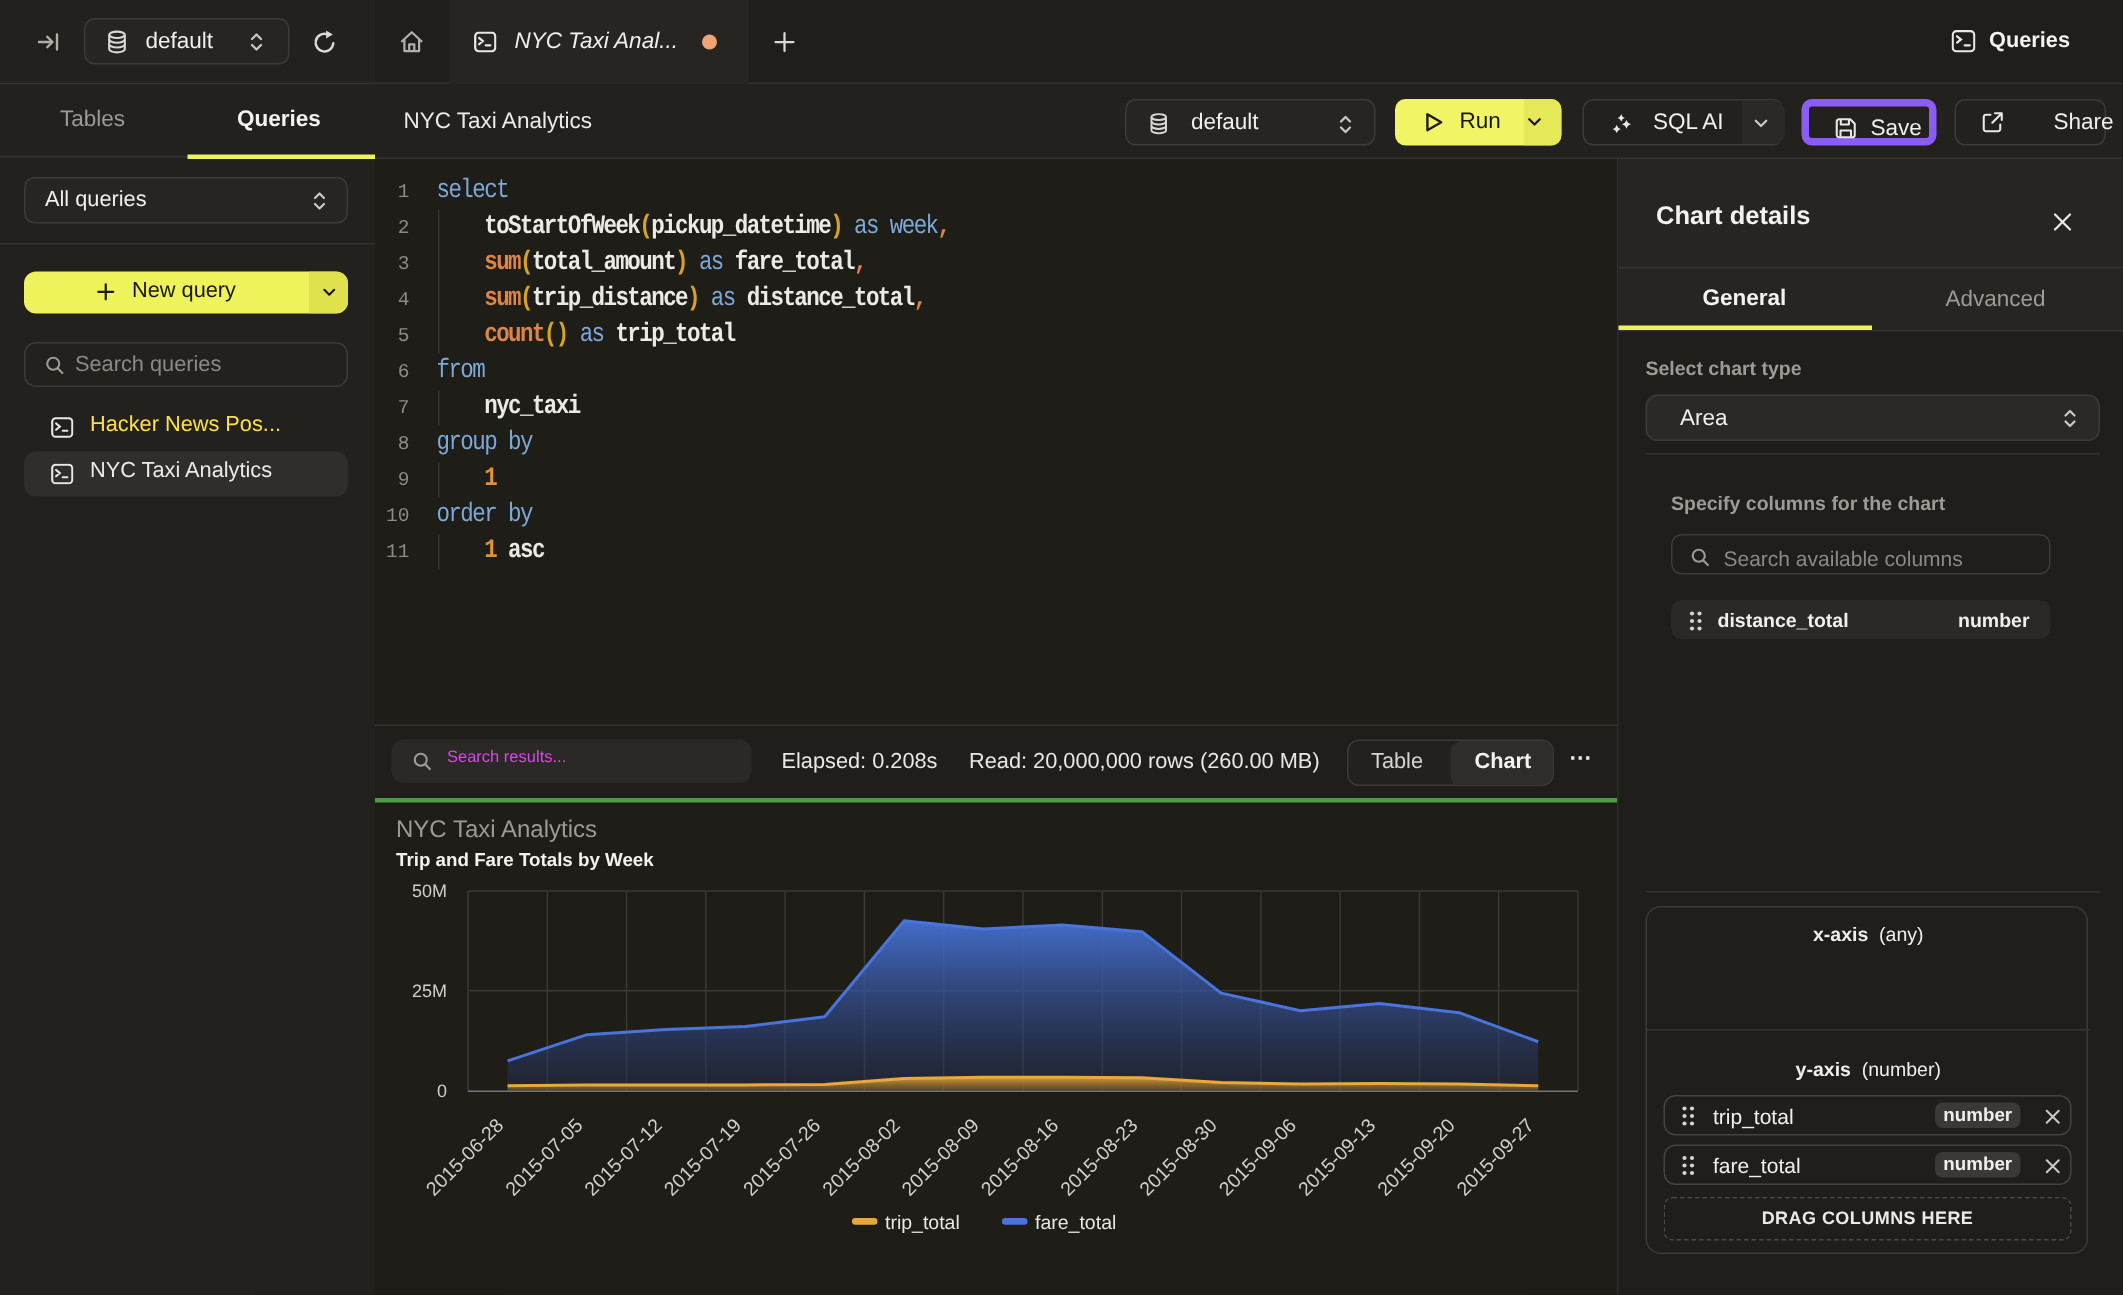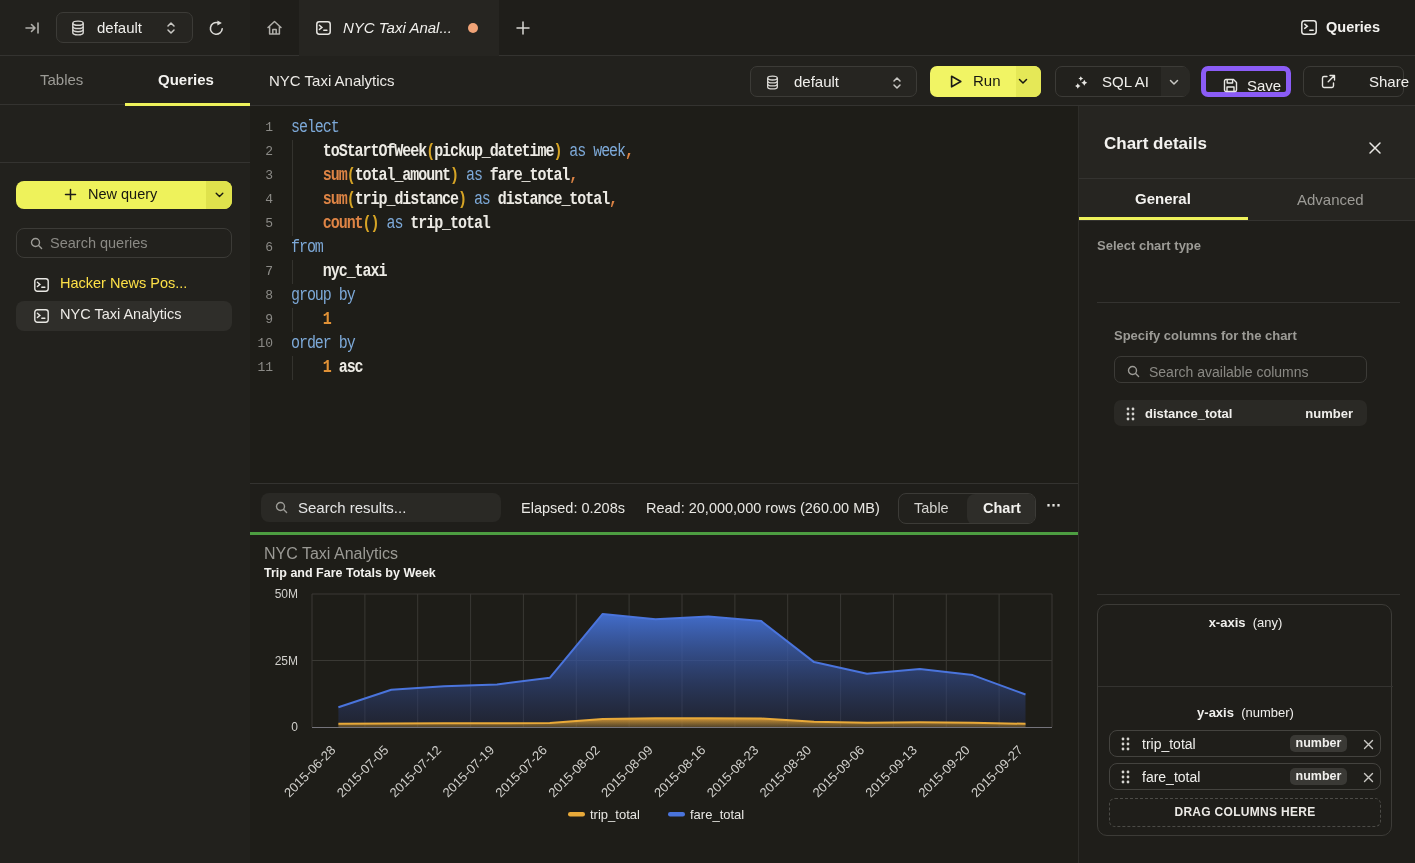--- a/index.html
+++ b/index.html
@@ -119,20 +119,26 @@
       <span class="abs" style="left:41px;top:6px;font-size:15px;color:#f0efec;margin-left:24px;">Share</span>
     </div>
   </div>
 
   <div class="abs" id="sidebar" style="left:0;top:56px;width:250px;height:807px;background:#22211d;">
     <div class="abs" style="left:0;top:0;width:250px;height:49px;border-bottom:1px solid #343330;"></div>
     <span class="abs" style="left:40px;top:15px;font-size:15px;color:#9c9b96;">Tables</span>
     <span class="abs" style="left:158px;top:15px;font-size:15px;color:#f3f2ef;font-weight:bold;">Queries</span>
     <div class="abs" style="left:125px;top:47px;width:125px;height:3px;background:#eef25b;"></div>
 
+    <div class="abs" style="left:16px;top:62px;width:216px;height:31px;background:#262521;border:1px solid #3c3b37;border-radius:7px;">
+      <span class="abs" style="left:13px;top:6px;font-size:14.5px;color:#f0efec;">All queries</span>
+      <svg class="abs" style="left:190px;top:8px;" width="12" height="14" viewBox="0 0 12 14">
+        <path d="M3 5 L6 2 L9 5 M3 9 L6 12 L9 9" stroke="#c9c8c4" fill="none" stroke-width="1.5" stroke-linecap="round" stroke-linejoin="round"></path>
+      </svg>
+    </div>
     <div class="abs" style="left:0;top:106px;width:250px;height:1px;background:#343330;"></div>
 
     <div class="abs" style="left:16px;top:125px;width:216px;height:28px;border-radius:8px;background:#eef25b;overflow:hidden;">
       <div class="abs" style="right:0;top:0;width:26px;height:28px;background:#dfe24c;"></div>
       <svg class="abs" style="left:48px;top:7px;" width="13" height="13" viewBox="0 0 13 13">
         <path d="M6.5 1.5 V11.5 M1.5 6.5 H11.5" stroke="#1c1b17" stroke-width="1.5" stroke-linecap="round"></path>
       </svg>
       <span class="abs" style="left:72px;top:5px;font-size:14.5px;color:#171711;">New query</span>
       <svg class="abs" style="left:199px;top:11px;" width="9" height="6" viewBox="0 0 9 6">
         <path d="M1.2 1.2 L4.5 4.5 L7.8 1.2" stroke="#171711" fill="none" stroke-width="1.4" stroke-linecap="round" stroke-linejoin="round"></path>
@@ -203,21 +209,21 @@
     <div class="cl" style="top:226px;"><span class="kw">order by</span></div>
     <div class="cl" style="top:250px;">    <span class="nm">1</span> asc</div>
   </div>
 
   <div class="abs" id="resultsbar" style="left:250px;top:483px;width:828px;height:49px;background:#1f1e1a;border-top:1px solid #343330;">
     <div class="abs" style="left:11px;top:9px;width:240px;height:29px;background:#2a2925;border-radius:8px;">
       <svg class="abs" style="left:14px;top:8px;" width="13" height="13" viewBox="0 0 13 13">
         <circle cx="5.5" cy="5.5" r="4" stroke="#9c9b96" fill="none" stroke-width="1.4"></circle>
         <path d="M8.6 8.6 L11.6 11.6" stroke="#9c9b96" stroke-width="1.4" stroke-linecap="round"></path>
       </svg>
-      <span class="abs" style="left:37px;top:6px;font-size:15px;color:#e5e5e5;">Search results...</span>
+      <span class="abs" style="left:37px;top:6px;font-size:11px;color:#d946ef;">Search results...</span>
     </div>
     <span class="abs" style="left:271px;top:16px;font-size:14.5px;color:#e8e7e3;">Elapsed: 0.208s</span>
     <span class="abs" style="left:396px;top:16px;font-size:14.5px;color:#e8e7e3;">Read: 20,000,000 rows (260.00 MB)</span>
     <div class="abs" style="left:648px;top:9px;width:138px;height:31px;background:#22211d;border:1px solid #3c3b37;border-radius:8px;overflow:hidden;">
       <div class="abs" style="left:68px;top:0;width:70px;height:31px;background:#2e2d29;border-radius:8px;"></div>
       <span class="abs" style="left:15px;top:6px;font-size:14.5px;color:#d5d4d0;">Table</span>
       <span class="abs" style="left:84px;top:6px;font-size:14.5px;color:#f3f2ef;font-weight:bold;">Chart</span>
     </div>
     <span class="abs" style="left:796px;top:12px;font-size:15px;color:#e8e7e3;font-weight:bold;">⋯</span>
   </div>
@@ -284,20 +290,26 @@
 
     <div class="abs" style="left:0;top:0;width:337px;height:73px;background:#262521;border-bottom:1px solid #343330;">
       <span class="abs" style="left:25px;top:28px;font-size:17px;font-weight:bold;color:#f3f2ef;">Chart details</span>
       <svg class="abs" style="left:289px;top:35px;" width="14" height="14" viewBox="0 0 14 14">
         <path d="M2 2 L12 12 M12 2 L2 12" stroke="#e8e7e3" stroke-width="1.5" stroke-linecap="round"></path>
       </svg>
     </div>
     <div class="abs" style="left:0;top:111px;width:169px;height:3px;background:#eef25b;"></div>
 
     <span class="lbl" style="left:18px;top:132px;">Select chart type</span>
+    <div class="abs" style="left:18px;top:157px;width:303px;height:31px;background:#2a2925;border:1px solid #3c3b37;border-radius:8px;">
+      <span class="abs" style="left:22px;top:6px;font-size:15px;color:#f0efec;">Area</span>
+      <svg class="abs" style="left:276px;top:8px;" width="12" height="14" viewBox="0 0 12 14">
+        <path d="M3 5 L6 2 L9 5 M3 9 L6 12 L9 9" stroke="#c9c8c4" fill="none" stroke-width="1.5" stroke-linecap="round" stroke-linejoin="round"></path>
+      </svg>
+    </div>
     <div class="abs" style="left:18px;top:196px;width:303px;height:1px;background:#343330;"></div>
 
     <span class="lbl" style="left:35px;top:222px;">Specify columns for the chart</span>
     <div class="abs" style="left:35px;top:250px;width:253px;height:27px;border:1px solid #3c3b37;border-radius:7px;">
       <svg class="abs" style="left:12px;top:8px;" width="13" height="13" viewBox="0 0 13 13">
         <circle cx="5.5" cy="5.5" r="4" stroke="#9c9b96" fill="none" stroke-width="1.4"></circle>
         <path d="M8.6 8.6 L11.6 11.6" stroke="#9c9b96" stroke-width="1.4" stroke-linecap="round"></path>
       </svg>
       <span class="abs" style="left:34px;top:7px;font-size:14px;color:#8a8984;">Search available columns</span>
     </div>

